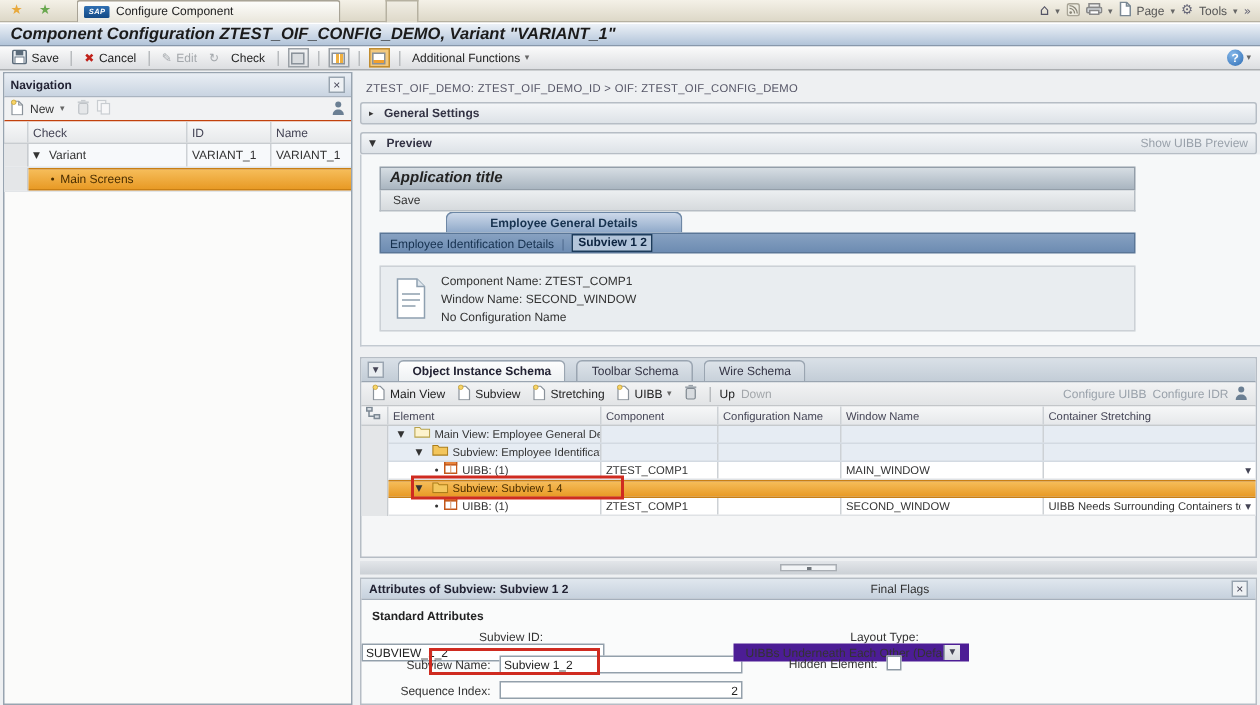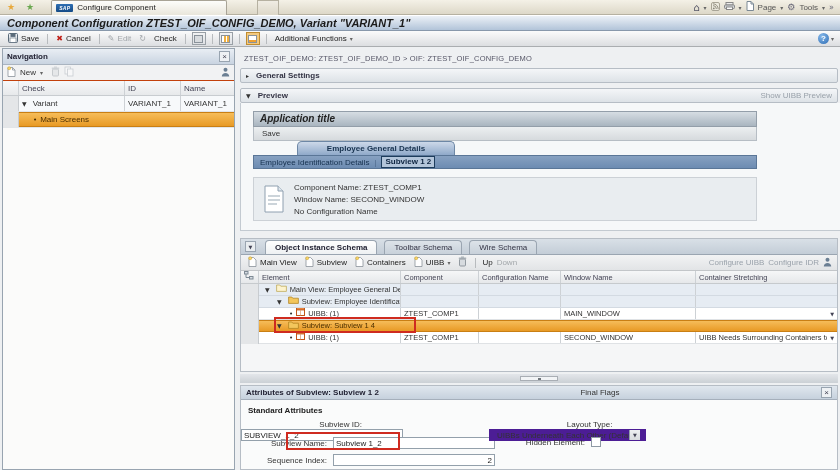--- a/index.html
+++ b/index.html
@@ -366,21 +366,21 @@
                 <path d="M1 1.5h4.5l2.5 2.5v6.5H1z" fill="#fff" stroke="#8a929a" stroke-width="0.8"></path>
                 <circle cx="2.2" cy="2.2" r="1.5" fill="#f7d46a" stroke="#caa22e" stroke-width="0.5"></circle>
               </svg></span>
           <span>Subview</span>
         </div>
         <div class="tbtn">
           <span><svg width="9" height="11">
                 <path d="M1 1.5h4.5l2.5 2.5v6.5H1z" fill="#fff" stroke="#8a929a" stroke-width="0.8"></path>
                 <circle cx="2.2" cy="2.2" r="1.5" fill="#f7d46a" stroke="#caa22e" stroke-width="0.5"></circle>
               </svg></span>
-          <span>Containers</span>
+          <span>Stretching</span>
         </div>
         <div class="tbtn">
           <span><svg width="9" height="11">
                 <path d="M1 1.5h4.5l2.5 2.5v6.5H1z" fill="#fff" stroke="#8a929a" stroke-width="0.8"></path>
                 <circle cx="2.2" cy="2.2" r="1.5" fill="#f7d46a" stroke="#caa22e" stroke-width="0.5"></circle>
               </svg></span>
           <span>UIBB</span>
           <span class="caret uni">▾</span>
         </div>
         <div class="tbtn">

